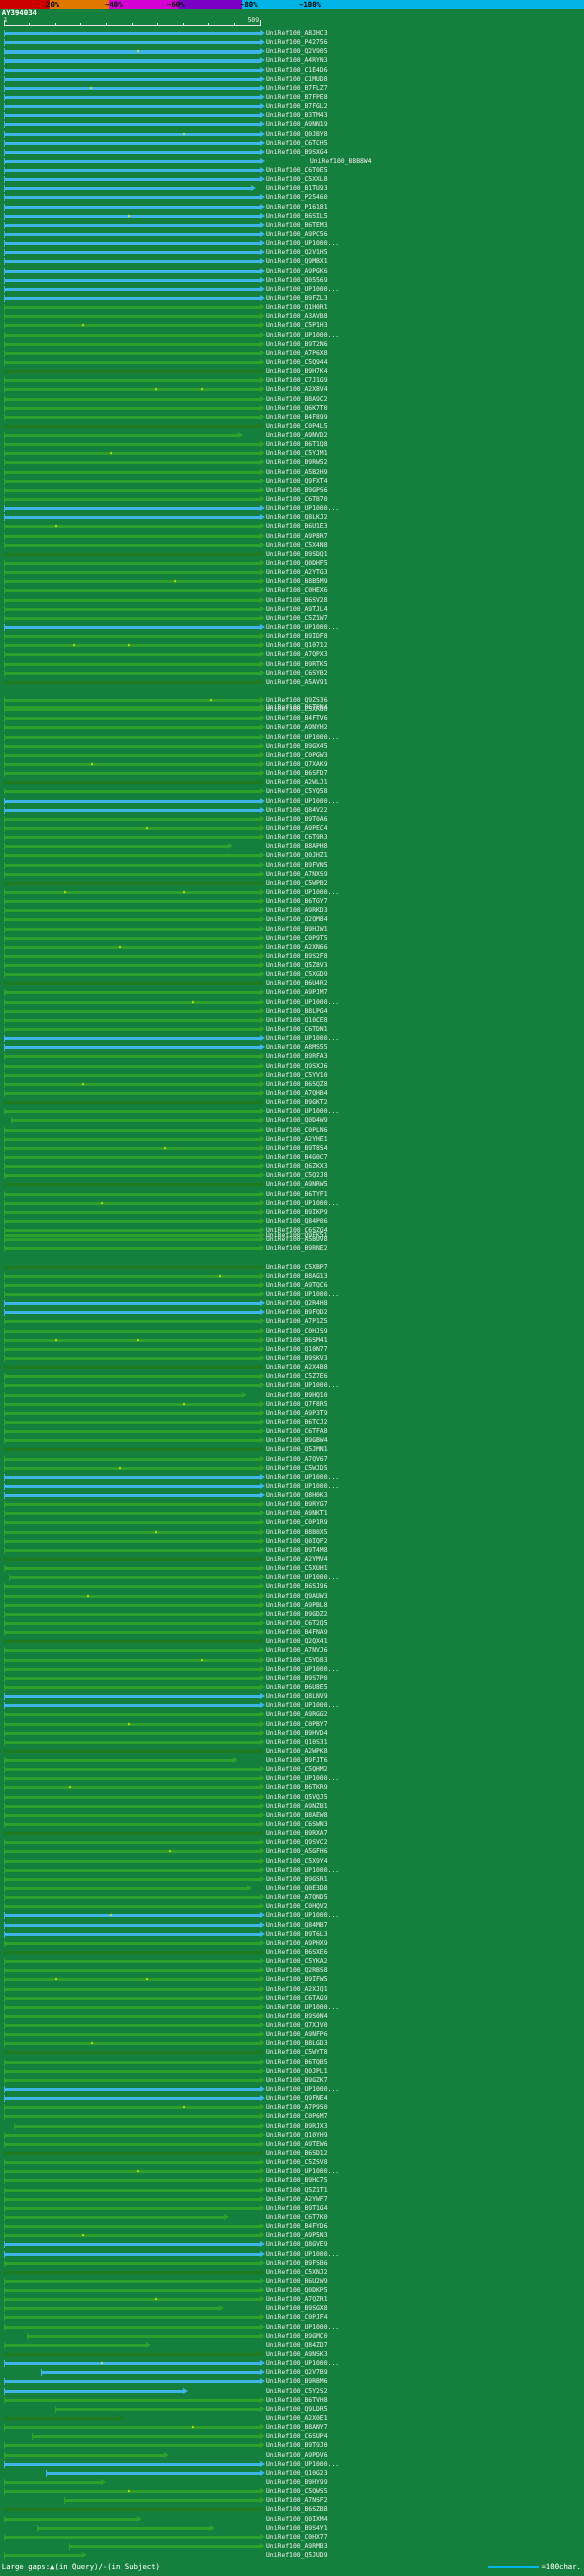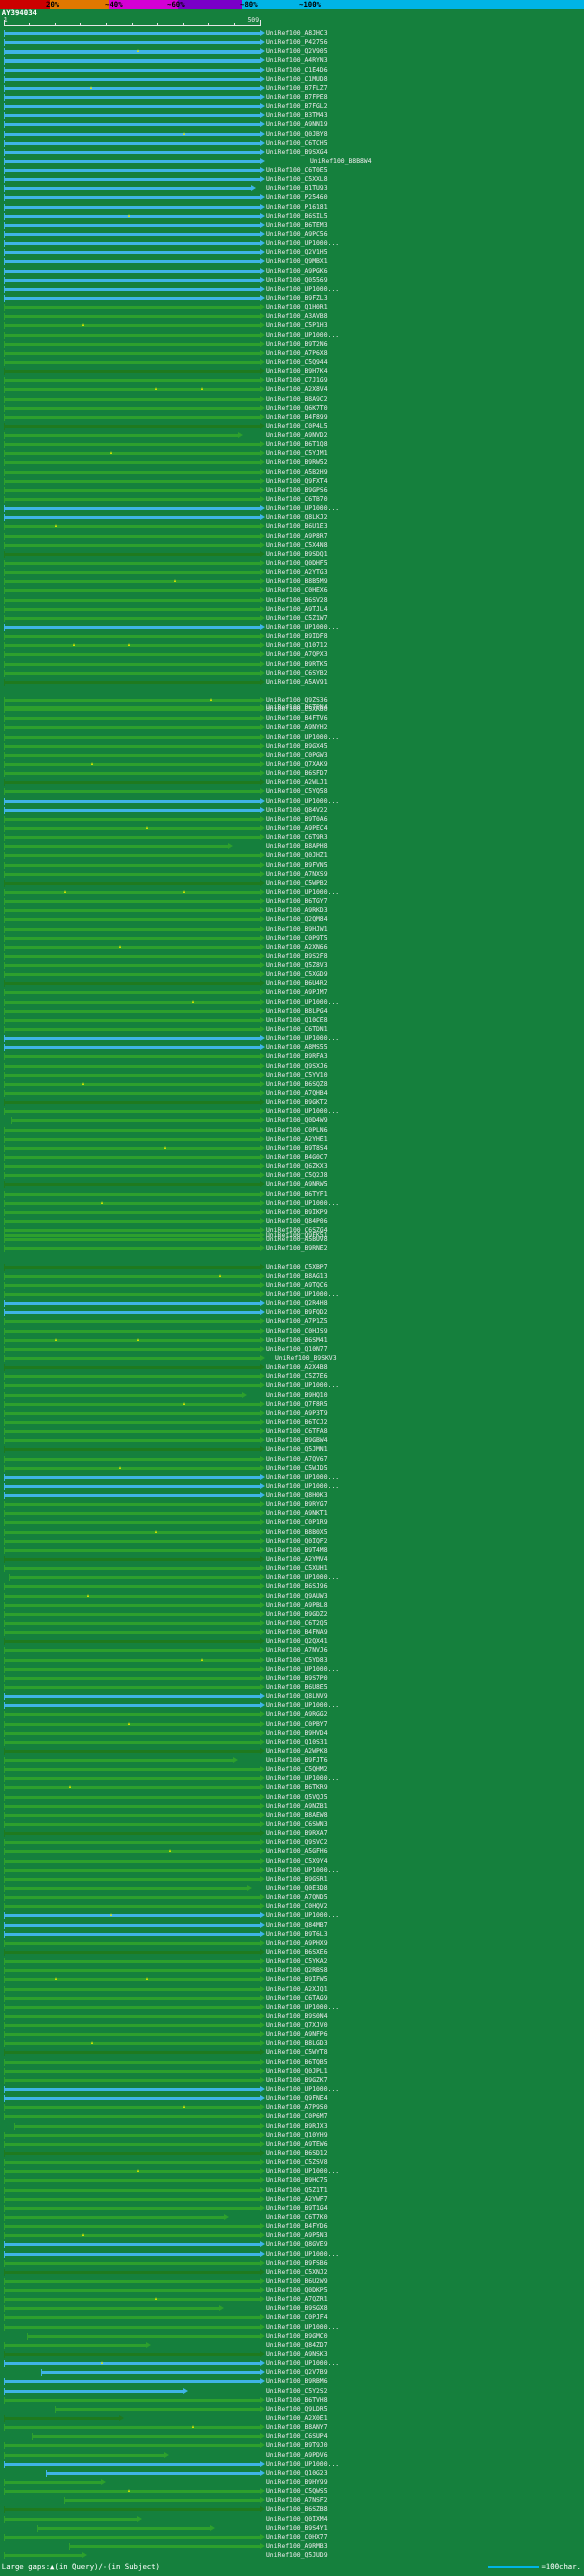--- a/index.html
+++ b/index.html
@@ -961,21 +961,21 @@
       <div class="row" style="top: 1316px;">
         <div class="tick" style="left: 3.7px; background: rgb(45, 160, 45);"></div>
         <div class="bar" style="left: 3.7px; width: 257px; background: rgb(45, 160, 45);"></div>
         <div class="arrow" style="left: 260px; border-left-color: rgb(45, 160, 45);"></div>
         <div class="lbl" style="color: rgb(230, 230, 230);">UniRef100_Q10N77</div>
       </div>
       <div class="row" style="top: 1325px;">
         <div class="tick" style="left: 3.7px; background: rgb(45, 160, 45);"></div>
         <div class="bar" style="left: 3.7px; width: 257px; background: rgb(45, 160, 45);"></div>
         <div class="arrow" style="left: 260px; border-left-color: rgb(45, 160, 45);"></div>
-        <div class="lbl" style="color: rgb(230, 230, 230); margin-left: 9px;">UniRef100_B9SKV3</div>
+        <div class="lbl" style="color: rgb(230, 230, 230);">UniRef100_B9SKV3</div>
       </div>
       <div class="row" style="top: 1334px;">
         <div class="tick" style="left: 3.7px; background: rgb(30, 122, 30);"></div>
         <div class="bar" style="left: 3.7px; width: 257px; background: rgb(30, 122, 30);"></div>
         <div class="arrow" style="left: 260px; border-left-color: rgb(30, 122, 30);"></div>
         <div class="lbl" style="color: rgb(230, 230, 230);">UniRef100_A2X4B8</div>
       </div>
       <div class="row" style="top: 1343px;">
         <div class="tick" style="left: 3.7px; background: rgb(45, 160, 45);"></div>
         <div class="bar" style="left: 3.7px; width: 257px; background: rgb(45, 160, 45);"></div>

